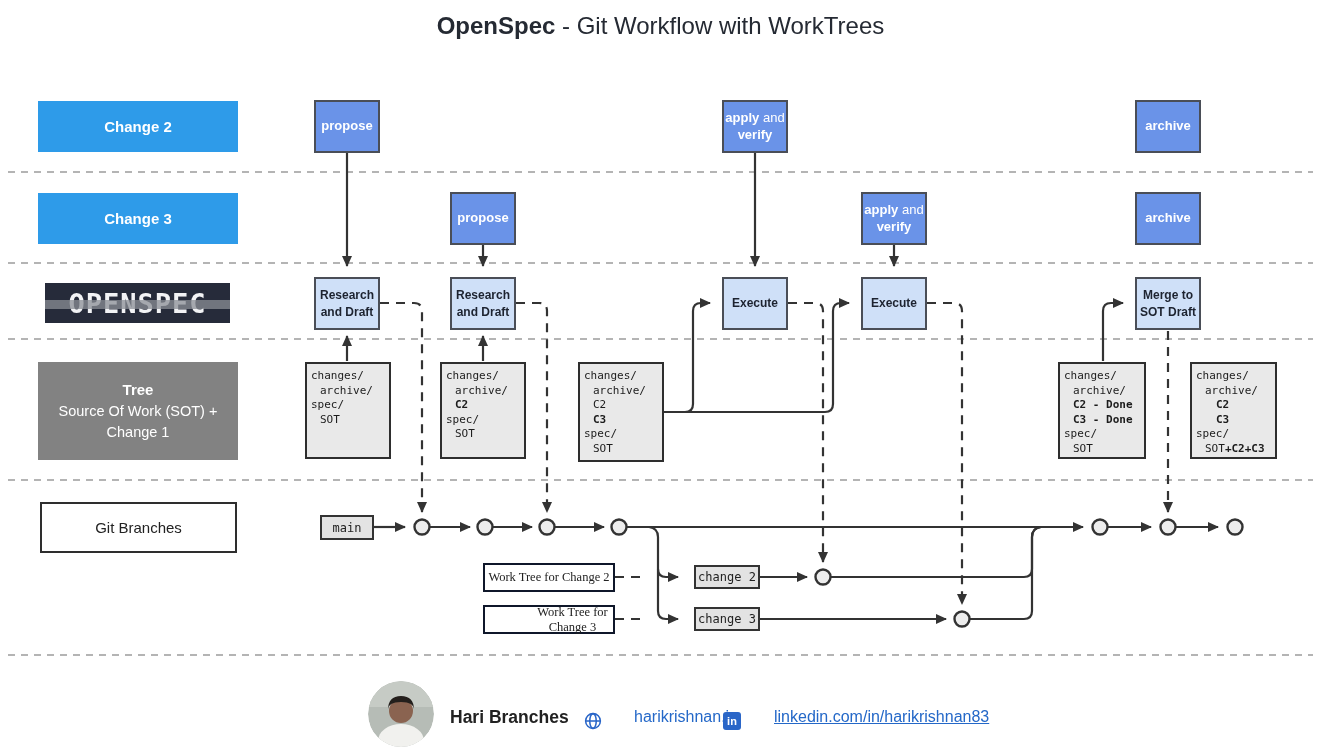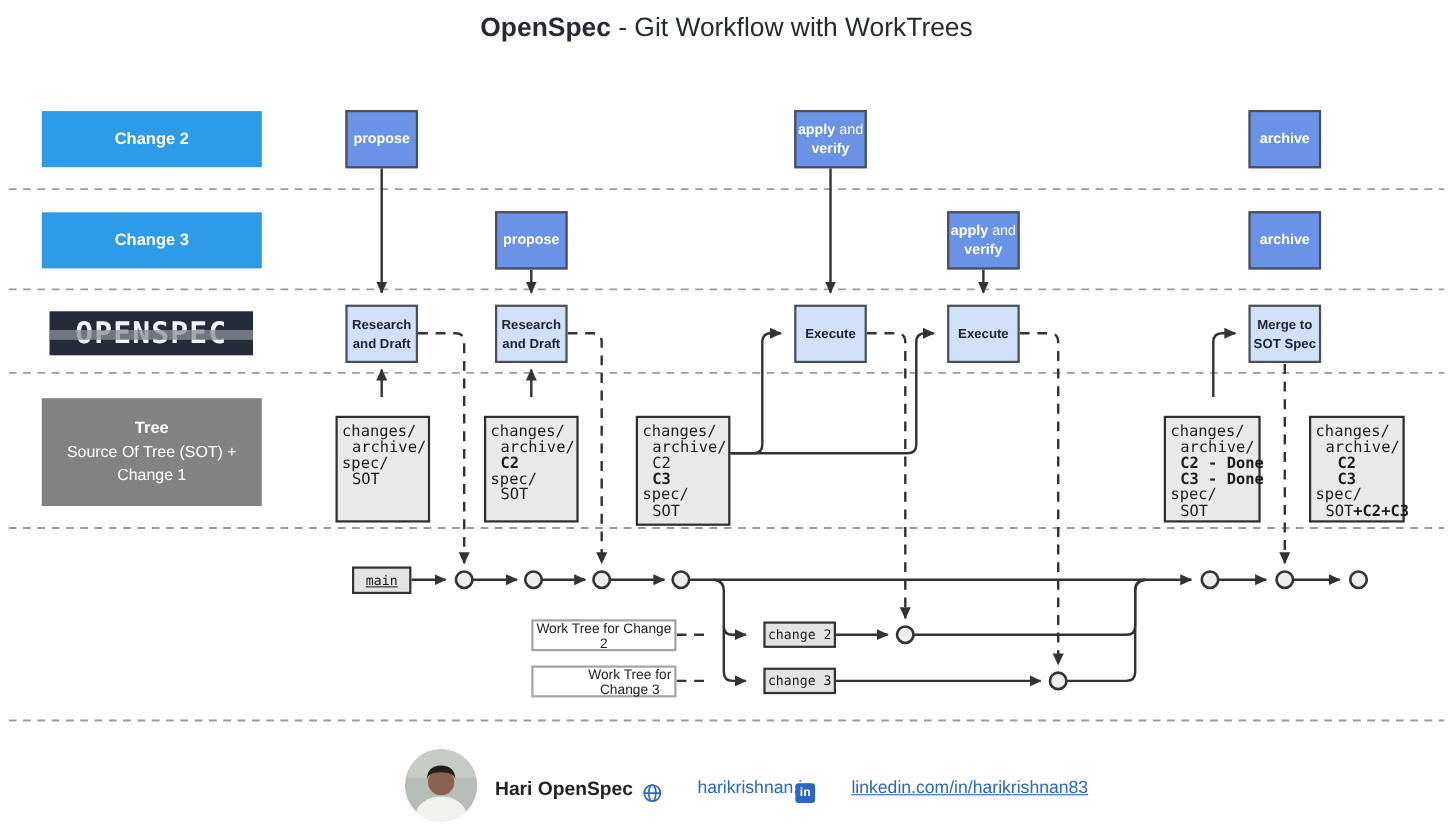--- a/index.html
+++ b/index.html
@@ -15,27 +15,27 @@
   .gitlabel{width:197px;height:51px;background:#fff;border:2px solid #2e2e2e;font-size:15px;color:#222;}
   .logo{width:185px;height:40px;background:#262b3a;color:#f2f3f5;font-family:"DejaVu Sans Mono",monospace;
         font-weight:bold;font-size:27px;letter-spacing:1px;overflow:hidden;}
   .logo .stripe{position:absolute;left:0;top:17px;width:100%;height:9px;background:#8b8f96;opacity:.75;}
   .action{width:66px;height:53px;background:#6A93E8;border:2px solid #4a4e57;color:#fff;font-weight:bold;
           font-size:13px;line-height:1.3;flex-direction:column;}
   .action .mid{font-weight:normal;}
   .process{width:66px;height:53px;background:#CFE0F8;border:2px solid #4a4e57;color:#1d2330;font-weight:bold;
            font-size:12px;line-height:1.35;flex-direction:column;}
   .filebox{width:86px;height:97px;background:#e9e9e9;border:2px solid #2e2e2e;display:block;text-align:left;
-           font-family:"DejaVu Sans Mono",monospace;font-size:14px;line-height:14.5px;color:#1c1c1c;padding:5px 4px;margin-top:16px;}
+           font-family:"DejaVu Sans Mono",monospace;font-size:11px;line-height:14.5px;color:#1c1c1c;padding:5px 4px;}
   .fl{white-space:pre;}
   .fl.i1{padding-left:9px;}
   .fl.i2{padding-left:20px;}
   .fl.b{font-weight:bold;}
   .gitbox{background:#e3e3e3;border:2px solid #333;font-family:"DejaVu Sans Mono",monospace;font-size:12px;color:#222;}
-  .wtbox{background:#fff;border:2px solid #a3a3a3;font-size:12.5px;color:#222;}
+  .wtbox{background:#fff;border:2px solid #0f172a;font-size:12.5px;color:#222;font-family:Liberation Serif, serif;}
   .footer-name{position:absolute;left:450px;top:707px;font-size:17.5px;font-weight:bold;color:#222;z-index:2;}
   .flink{position:absolute;top:708px;font-size:16px;color:#2468C8;text-decoration:none;z-index:2;margin-left:28px;}
   .ficon{position:absolute;top:712px;z-index:2;}
   .li-icon{width:18px;height:18px;background:#2a66c8;border-radius:3px;color:#fff;font-weight:bold;font-size:11px;
            display:flex;align-items:center;justify-content:center;}
   .avatar{position:absolute;left:368px;top:681px;width:66px;height:66px;border-radius:50%;overflow:hidden;z-index:2;}
 </style>
 </head>
 <body>
 
@@ -112,23 +112,24 @@
   </div>
 
   <div class="box lane-label" style="left:38px;top:101px;">Change 2</div>
   <div class="box lane-label" style="left:38px;top:193px;">Change 3</div>
   <div class="box logo" style="left:45px;top:283px;">
     <span>OPENSPEC</span>
     <span class="stripe"></span>
   </div>
   <div class="box speclabel" style="left:38px;top:362px;">
     <div class="sp-title">Tree</div>
-    <div>Source Of Tree (SOT) +</div>
+    <div>Source Of Work (SOT) +</div>
     <div>Change 1</div>
   </div>
+  <div class="box gitlabel" style="left:40px;top:502px;">Git Branches</div>
 
   <div class="box action" style="left:314px;top:100px;">propose</div>
   <div class="box action" style="left:722px;top:100px;">
     <div><b>apply</b> <span class="mid">and</span></div>
     <div><b>verify</b></div>
   </div>
   <div class="box action" style="left:1135px;top:100px;">archive</div>
 
   <div class="box action" style="left:450px;top:192px;">propose</div>
   <div class="box action" style="left:861px;top:192px;">
@@ -142,21 +143,21 @@
     <div>and Draft</div>
   </div>
   <div class="box process" style="left:450px;top:277px;">
     <div>Research</div>
     <div>and Draft</div>
   </div>
   <div class="box process" style="left:722px;top:277px;">Execute</div>
   <div class="box process" style="left:861px;top:277px;">Execute</div>
   <div class="box process" style="left:1135px;top:277px;">
     <div>Merge to</div>
-    <div>SOT Spec</div>
+    <div>SOT Draft</div>
   </div>
 
   <div class="box filebox" style="left:305px;top:362px;">
     <div class="fl">changes/</div>
     <div class="fl i1">archive/</div>
     <div class="fl">spec/</div>
     <div class="fl i1">SOT</div>
   </div>
   <div class="box filebox" style="left:440px;top:362px;">
     <div class="fl">changes/</div>
@@ -183,21 +184,21 @@
   </div>
   <div class="box filebox" style="left:1190px;top:362px;width:87px;">
     <div class="fl">changes/</div>
     <div class="fl i1">archive/</div>
     <div class="fl i2 b">C2</div>
     <div class="fl i2 b">C3</div>
     <div class="fl">spec/</div>
     <div class="fl i1"><span>SOT</span><b>+C2+C3</b></div>
   </div>
 
-  <div class="box gitbox" style="left:320px;top:515px;width:54px;height:25px;text-decoration:underline;">main</div>
+  <div class="box gitbox" style="left:320px;top:515px;width:54px;height:25px;">main</div>
   <div class="box wtbox" style="left:483px;top:563px;width:132px;height:29px;">Work Tree for Change 2</div>
   <div class="box wtbox" style="left:483px;top:605px;width:132px;height:29px;padding-left:47px;">Work Tree for Change 3</div>
   <div class="box gitbox" style="left:694px;top:565px;width:66px;height:24px;">change 2</div>
   <div class="box gitbox" style="left:694px;top:607px;width:66px;height:24px;">change 3</div>
 
   <div class="avatar">
     <svg width="66" height="66" viewBox="0 0 66 66">
       <defs>
           <clipPath id="avc">
             <circle cx="33" cy="33" r="33"></circle>
@@ -205,21 +206,21 @@
         </defs>
       <g clip-path="url(#avc)">
         <rect x="0" y="0" width="66" height="66" fill="#b6bcb6"></rect>
         <rect x="0" y="0" width="66" height="26" fill="#c6cbc5"></rect>
         <ellipse cx="33" cy="60" rx="23" ry="17" fill="#f1f1ee"></ellipse>
         <circle cx="33" cy="30" r="12" fill="#8a6350"></circle>
         <path d="M20,29 Q20,15 33,15 Q46,15 46,29 Q46,21 33,21 Q20,21 20,29 Z" fill="#241f1c"></path>
       </g>
     </svg>
   </div>
-  <div class="footer-name">Hari OpenSpec</div>
+  <div class="footer-name">Hari Branches</div>
   <span class="ficon" style="left:584px;">
     <svg width="18" height="18" viewBox="0 0 20 20" fill="none" stroke="#2a66c8" stroke-width="1.7">
       <circle cx="10" cy="10" r="8.2"></circle>
       <ellipse cx="10" cy="10" rx="3.6" ry="8.2"></ellipse>
       <line x1="1.8" y1="10" x2="18.2" y2="10"></line>
     </svg>
   </span>
   <a class="flink" style="left:606px;" href="#">harikrishnan.io</a>
   <span class="ficon" style="left:723px;">
     <span class="li-icon">in</span>

